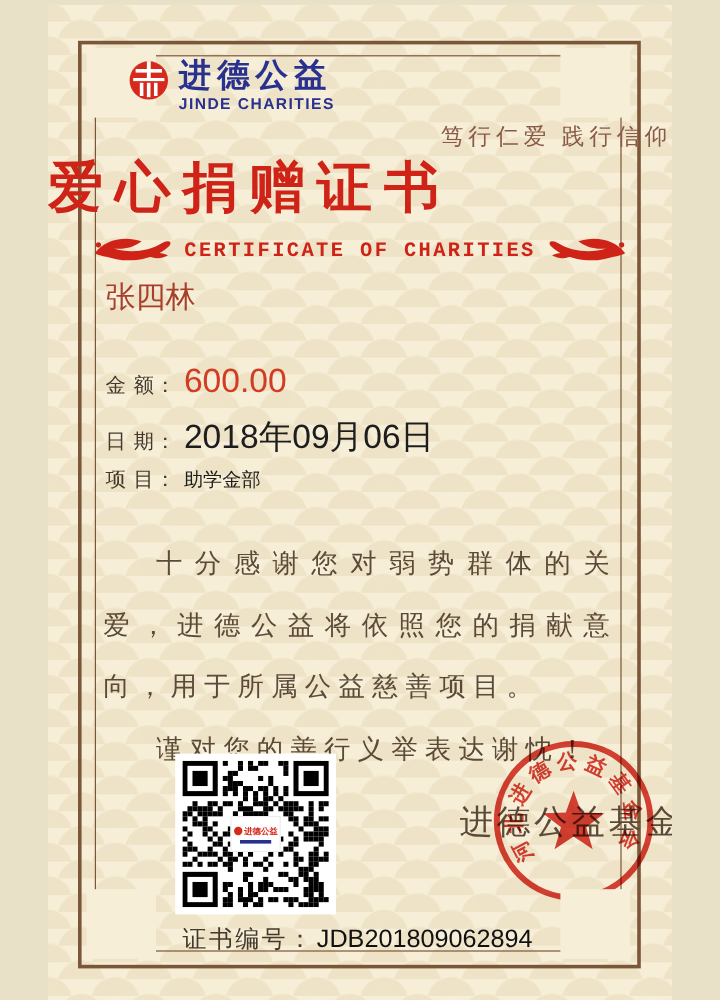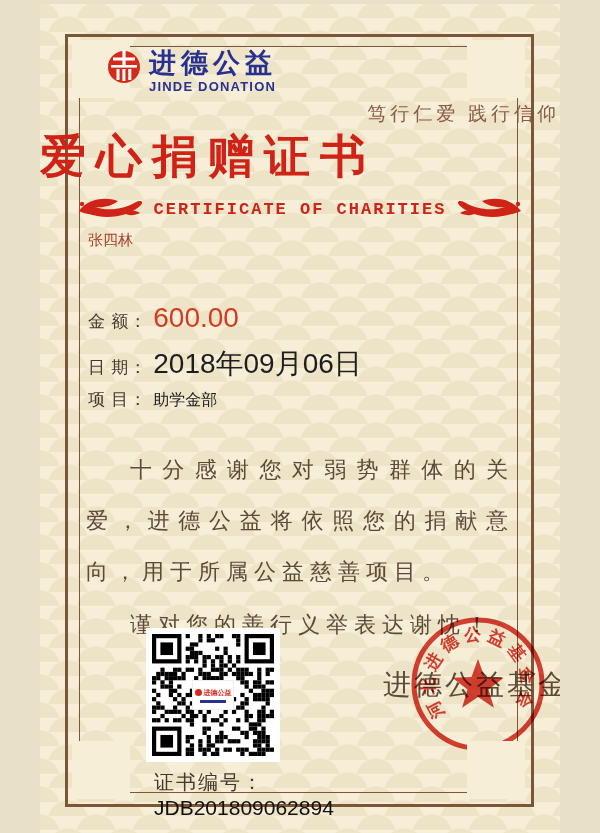--- a/index.html
+++ b/index.html
@@ -42,21 +42,21 @@
     font-family:"Liberation Serif","DejaVu Serif",serif; font-weight:bold;
     font-size:46px; color:#cf2318; letter-spacing:10px; }
   .sub-title-row { position:absolute; left:0; right:0; top:192px; display:flex;
     align-items:center; justify-content:center; gap:10px; }
   .flourish svg { display:block; }
   .flourish-right { transform:scaleX(-1); }
   .sub-title { font-family:"Liberation Mono","DejaVu Sans Mono",monospace; font-weight:bold;
     font-size:17px; color:#cf2318; letter-spacing:2px; }
 
   
-  .recipient { position:absolute; left:48px; top:227px; font-size:15px; color:#a7402b; }
+  .recipient { position:absolute; left:48px; top:227px; font-size:25px; color:#a7402b; }
   .field-row { position:absolute; left:48px; display:flex; align-items:baseline; }
   .field-label { font-family:"Liberation Serif","DejaVu Serif",serif; font-size:17px;
     color:#43382b; letter-spacing:1px; }
   .field-value { font-size:28px; color:#1d1d1d; margin-left:6px; }
   .field-row.row-0 { top:298px; }
   .field-row.row-1 { top:341px; }
   .field-row.row-2 { top:384px; }
   .field-row.row-2 .field-value { font-size:16px; }
   .value-amount { color:#d13c22; }
 
@@ -80,21 +80,21 @@
   .qr-center-bar { width:26px; height:3px; background:#28318f; margin-top:2px; }
 
   .signature { position:absolute; left:343px; top:662px; z-index:1;
     font-family:"Liberation Serif","DejaVu Serif",serif; font-size:28px;
     color:#5c4a38; letter-spacing:3px; white-space:nowrap; }
 
   .stamp { position:absolute; left:368px; top:610px; width:140px; height:140px;
     z-index:2; opacity:0.88; mix-blend-mode:multiply; }
   .stamp svg { display:block; }
 
-  .cert-no { position:absolute; left:112px; top:765px; display:flex; align-items:baseline; z-index:4;flex-direction:column; }
+  .cert-no { position:absolute; left:112px; top:765px; display:flex; align-items:baseline; z-index:4; }
   .cert-no-label { font-family:"Liberation Serif","DejaVu Serif",serif; font-size:20px;
     color:#43382b; letter-spacing:2px; }
   .cert-no-value { font-size:21px; color:#111; margin-left:2px; }
 </style>
 </head>
 <body>
 
 <div class="certificate">
 
   <div class="frame-outer"></div>
@@ -156,21 +156,21 @@
         <rect x="16.4" y="3" width="3.2" height="14" fill="#fff"></rect>
         <rect x="7" y="9.5" width="22" height="3" fill="#fff"></rect>
         <rect x="5" y="17" width="26" height="2.6" fill="#fff"></rect>
         <rect x="10.5" y="21" width="3" height="11" fill="#fff"></rect>
         <rect x="16.4" y="21" width="3" height="12" fill="#fff"></rect>
         <rect x="22.3" y="21" width="3" height="11" fill="#fff"></rect>
       </svg>
     </span>
     <span class="logo-text">
       <span class="logo-cn">进德公益</span>
-      <span class="logo-en">JINDE DONATION</span>
+      <span class="logo-en">JINDE CHARITIES</span>
     </span>
   </div>
 
   <div class="motto">笃行仁爱  践行信仰</div>
   <div class="main-title">爱心捐赠证书</div>
   <div class="sub-title-row">
     <span class="flourish flourish-left">
       <svg width="66" height="26" viewBox="0 0 66 26" fill="#cf2318">
         <path d="M1 15 C 9 4 25 0 40 5 C 34 10 25 12 17 11 C 29 15 45 14 58 6 C 62 4 66 5 63 9 C 53 19 34 23 19 20 C 11 18 4 17 1 15 Z"></path>
         <path d="M44 16 C 50 14 57 14 62 17 C 56 20 49 20 44 16 Z"></path>

